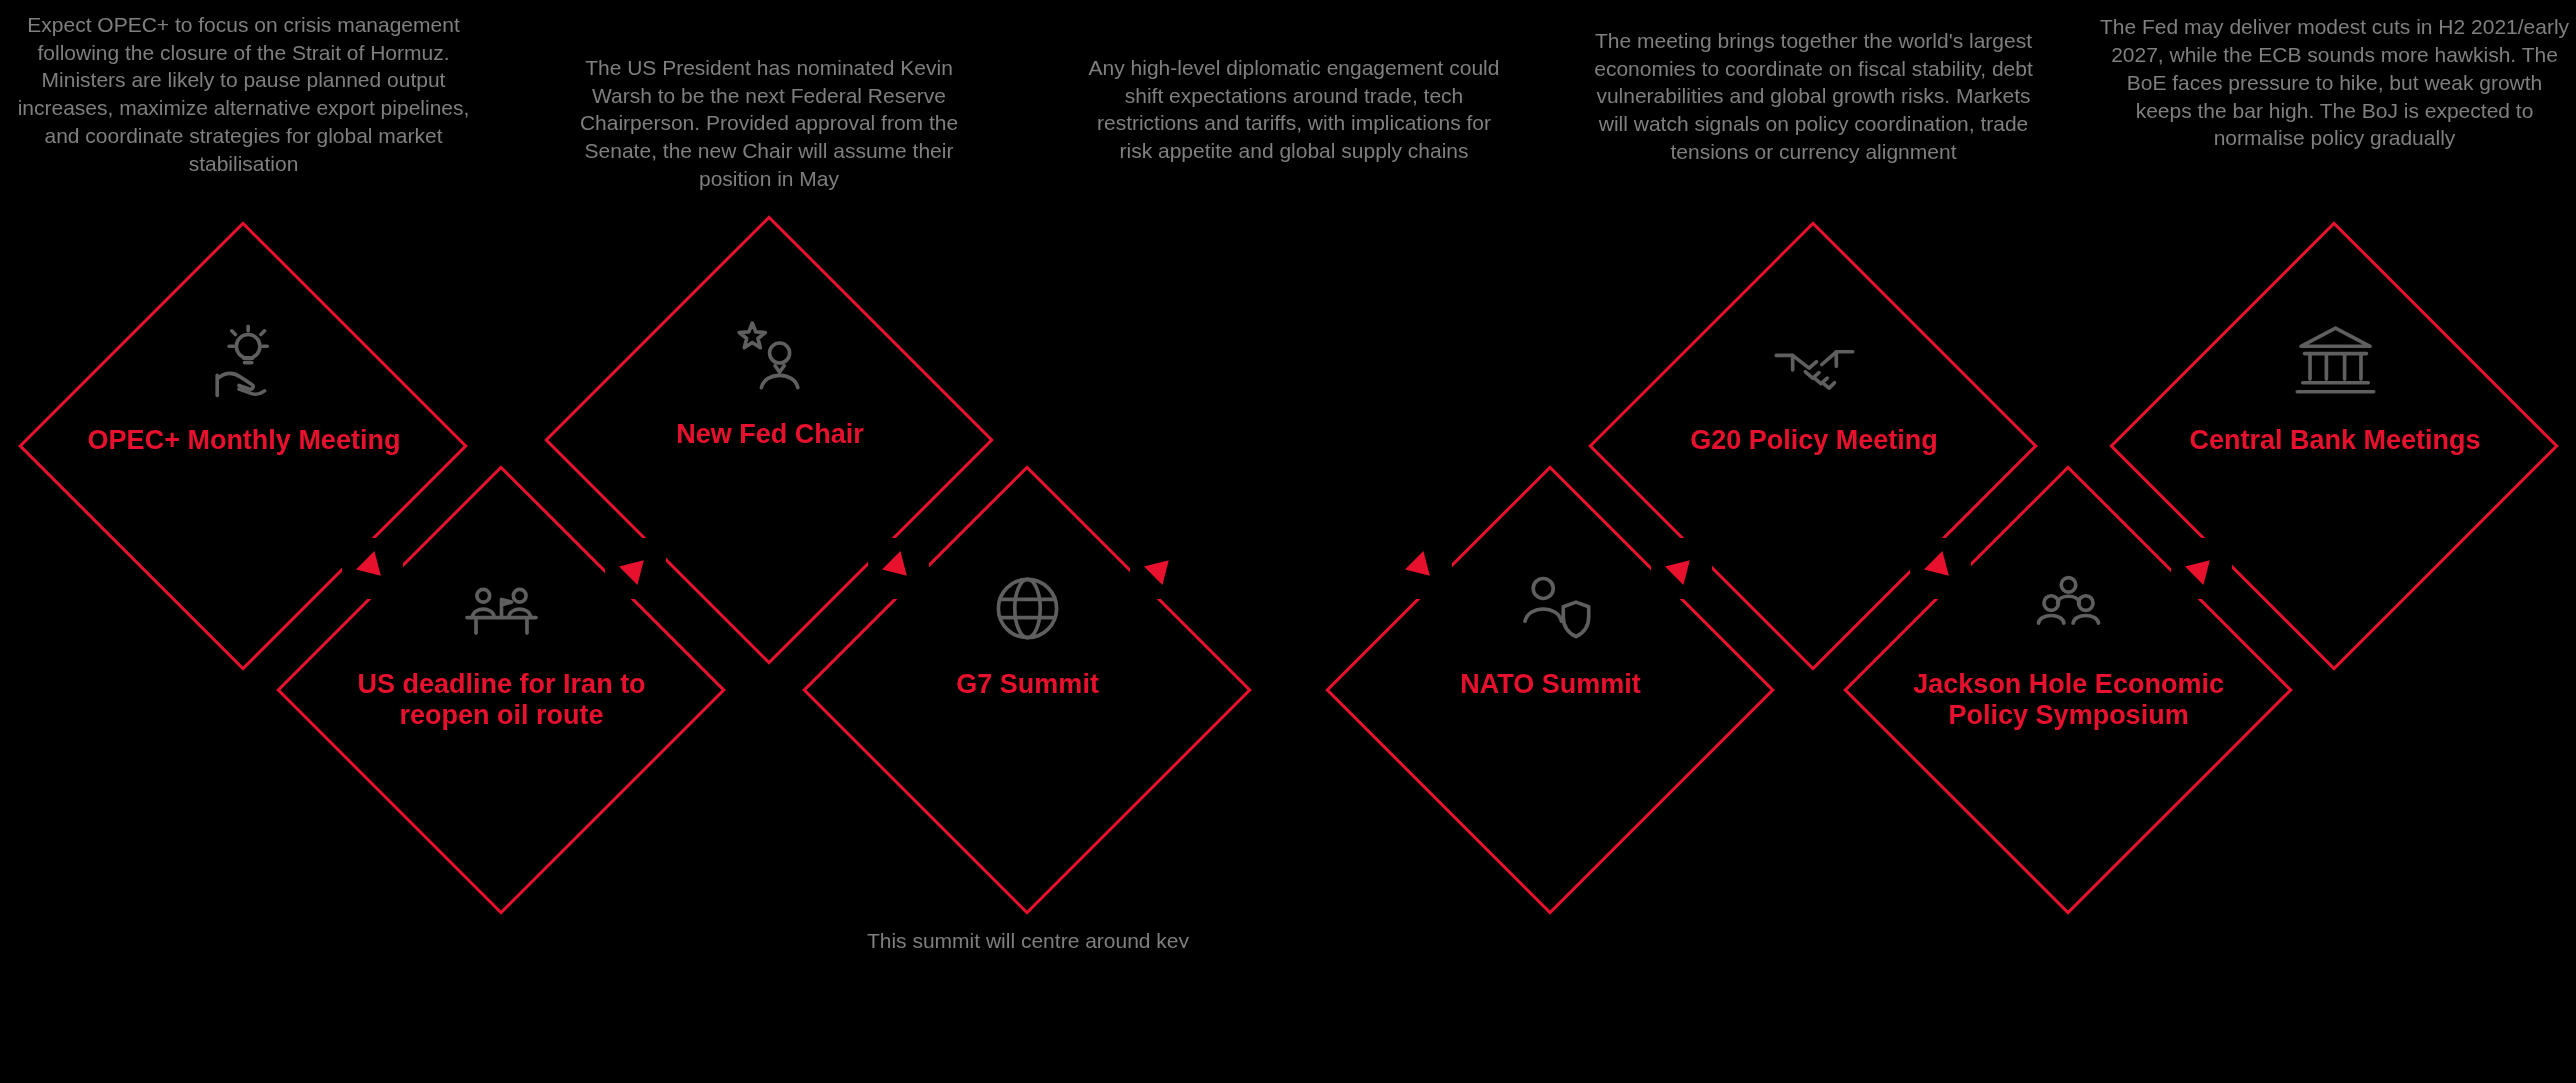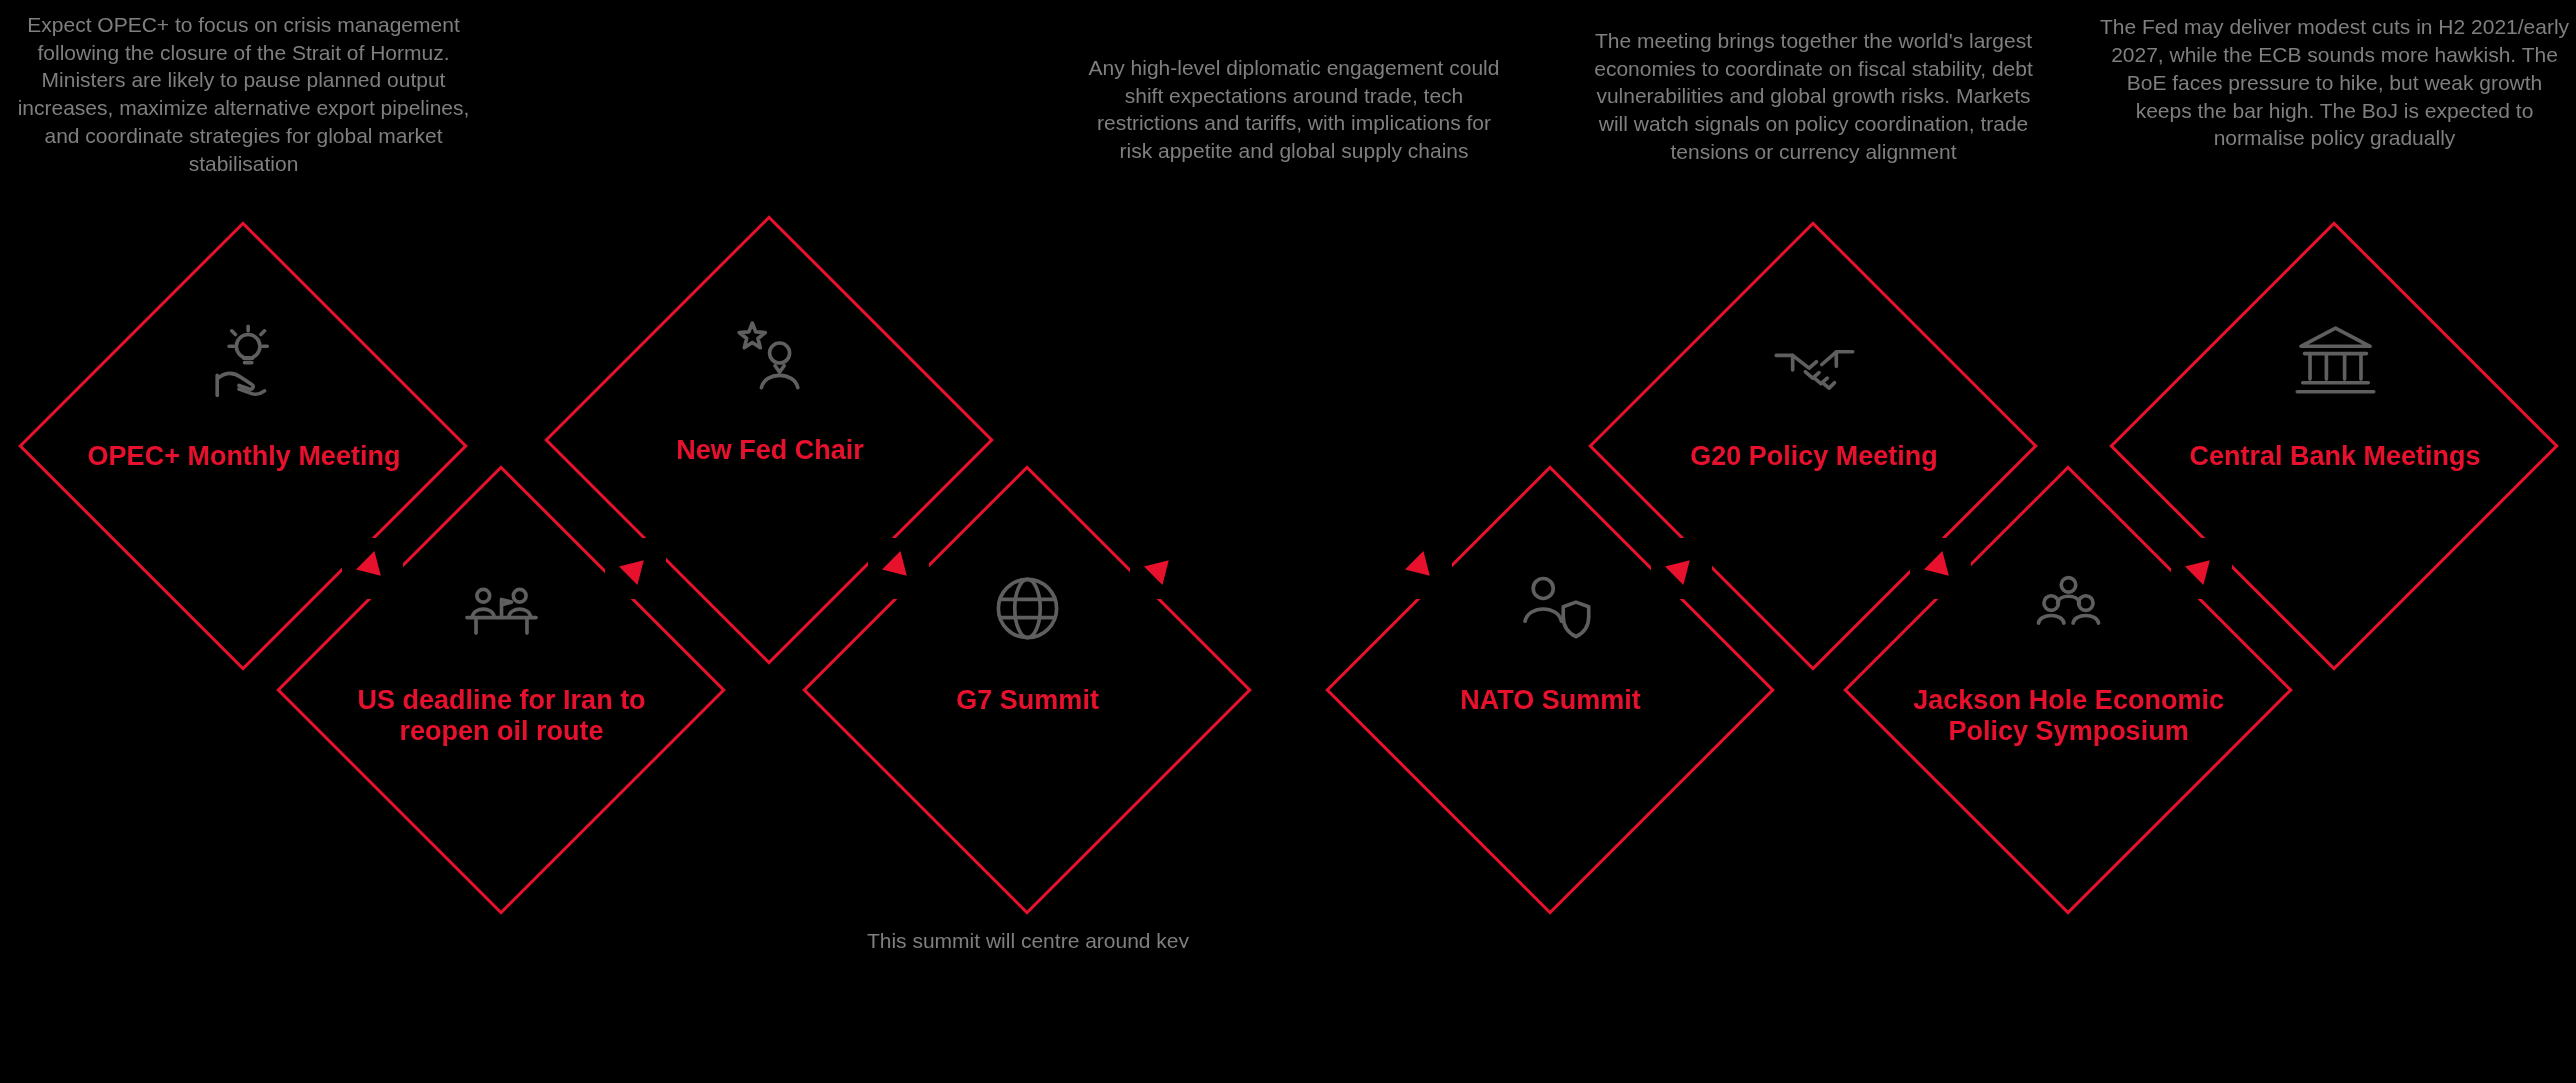--- a/index.html
+++ b/index.html
@@ -9,39 +9,40 @@
     --bg:#000000;
   }
   *{box-sizing:border-box;}
   html,body{margin:0;padding:0;background:var(--bg);}
   .canvas{
     position:relative;width:2576px;height:948px;background:var(--bg);
     font-family:"Liberation Sans",sans-serif;overflow:hidden;
   }
   .node{position:absolute;width:318px;height:318px;}
   .diamond{position:absolute;left:0;top:0;width:318px;height:318px;border:3px solid var(--red);transform:rotate(45deg);}
-  .content{position:absolute;top:32px;display:flex;flex-direction:column;align-items:center;text-align:center;gap:16px;}
+  .content{position:absolute;top:32px;display:flex;flex-direction:column;align-items:center;text-align:center;}
   .content.w-top{left:-35px;width:390px;}
   .content.w-bottom{left:-4.9px;width:329px;}
   .icon{height:91px;display:flex;align-items:center;justify-content:center;margin-bottom:14.6px;}
   .icon svg{stroke:var(--icon);fill:none;stroke-width:4;stroke-linecap:round;stroke-linejoin:round;}
   .title{color:var(--red);font-size:27px;font-weight:bold;line-height:1.18;}
   .desc{position:absolute;color:var(--gray);font-size:21px;line-height:1.32;text-align:center;}
   .junction{position:absolute;width:61px;height:61px;background:var(--bg);}
   .arrowhead{position:absolute;left:19.5px;top:17px;width:0;height:0;
     border-top:13.4px solid transparent;border-bottom:13.4px solid transparent;border-left:22px solid var(--red);}
   .junction.down .arrowhead{transform:rotate(45deg);}
   .junction.up .arrowhead{transform:rotate(-45deg);}
 </style>
 </head>
 <body>
 
 <div class="canvas">
 
   <div class="desc" style="left:6px;top:11px;width:475px;">Expect OPEC+ to focus on crisis management following the closure of the Strait of Hormuz. Ministers are likely to pause planned output increases, maximize alternative export pipelines, and coordinate strategies for global market stabilisation</div>
+  <div class="desc" style="left:556px;top:54px;width:426px;">The US President has nominated Kevin Warsh to be the next Federal Reserve Chairperson. Provided approval from the Senate, the new Chair will assume their position in May</div>
   <div class="desc" style="left:1081px;top:54px;width:426px;">Any high-level diplomatic engagement could shift expectations around trade, tech restrictions and tariffs, with implications for risk appetite and global supply chains</div>
   <div class="desc" style="left:1582px;top:27px;width:463px;">The meeting brings together the world's largest economies to coordinate on fiscal stability, debt vulnerabilities and global growth risks. Markets will watch signals on policy coordination, trade tensions or currency alignment</div>
   <div class="desc" style="left:2097px;top:13.4px;width:475px;">The Fed may deliver modest cuts in H2 2021/early 2027, while the ECB sounds more hawkish. The BoE faces pressure to hike, but weak growth keeps the bar high. The BoJ is expected to normalise policy gradually</div>
 
   <div class="desc" style="left:815px;top:927px;width:426px;">This summit will centre around key discussions on the Middle East conflict, economic stability, technological regulation, climate action and international security</div>
 
   <div class="node" style="left:84px;top:287px;">
     <div class="diamond"></div>
     <div class="content w-top">
       <span class="icon">

